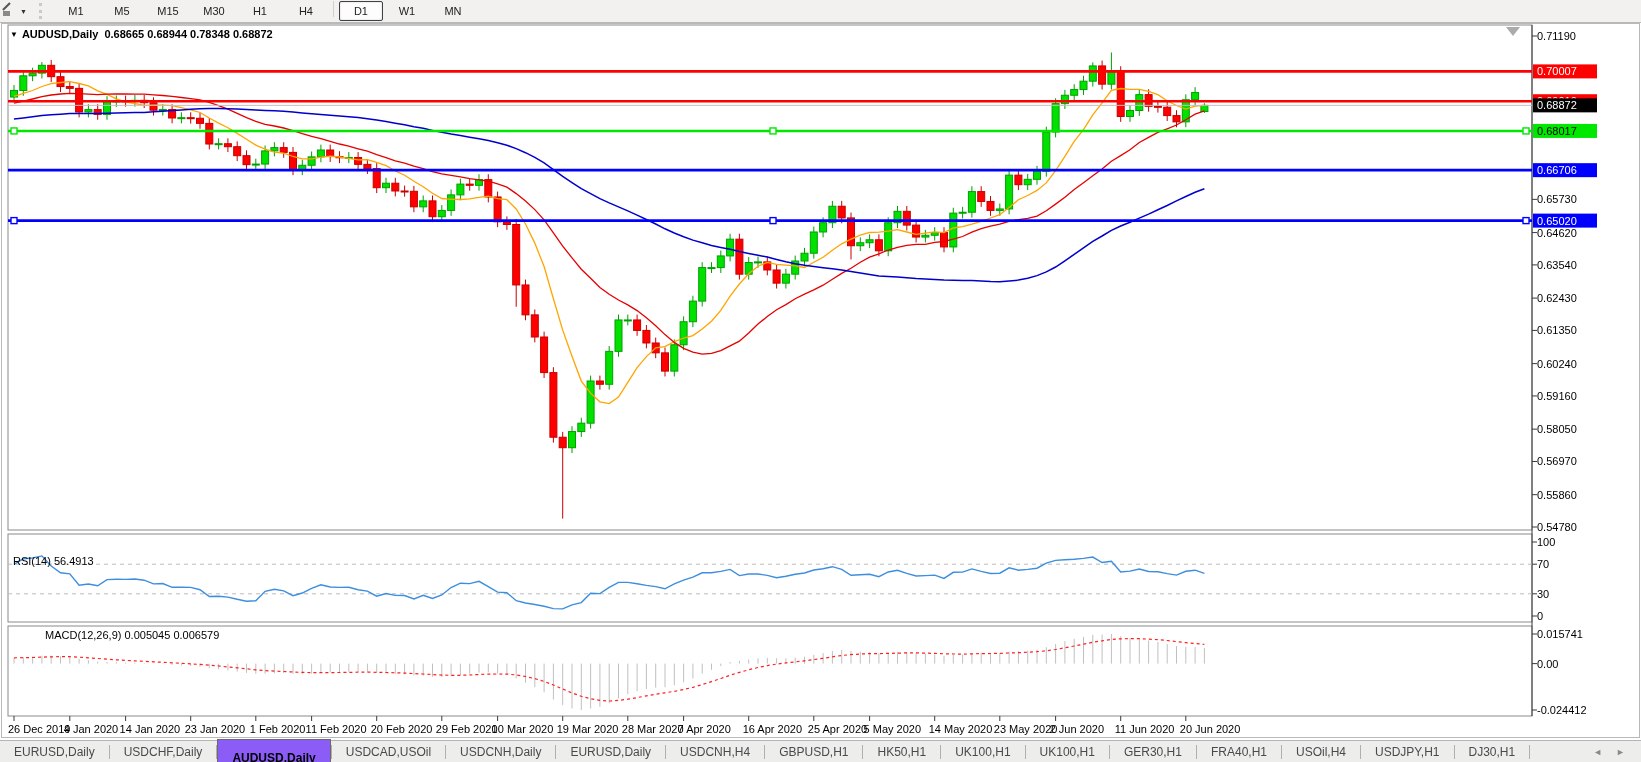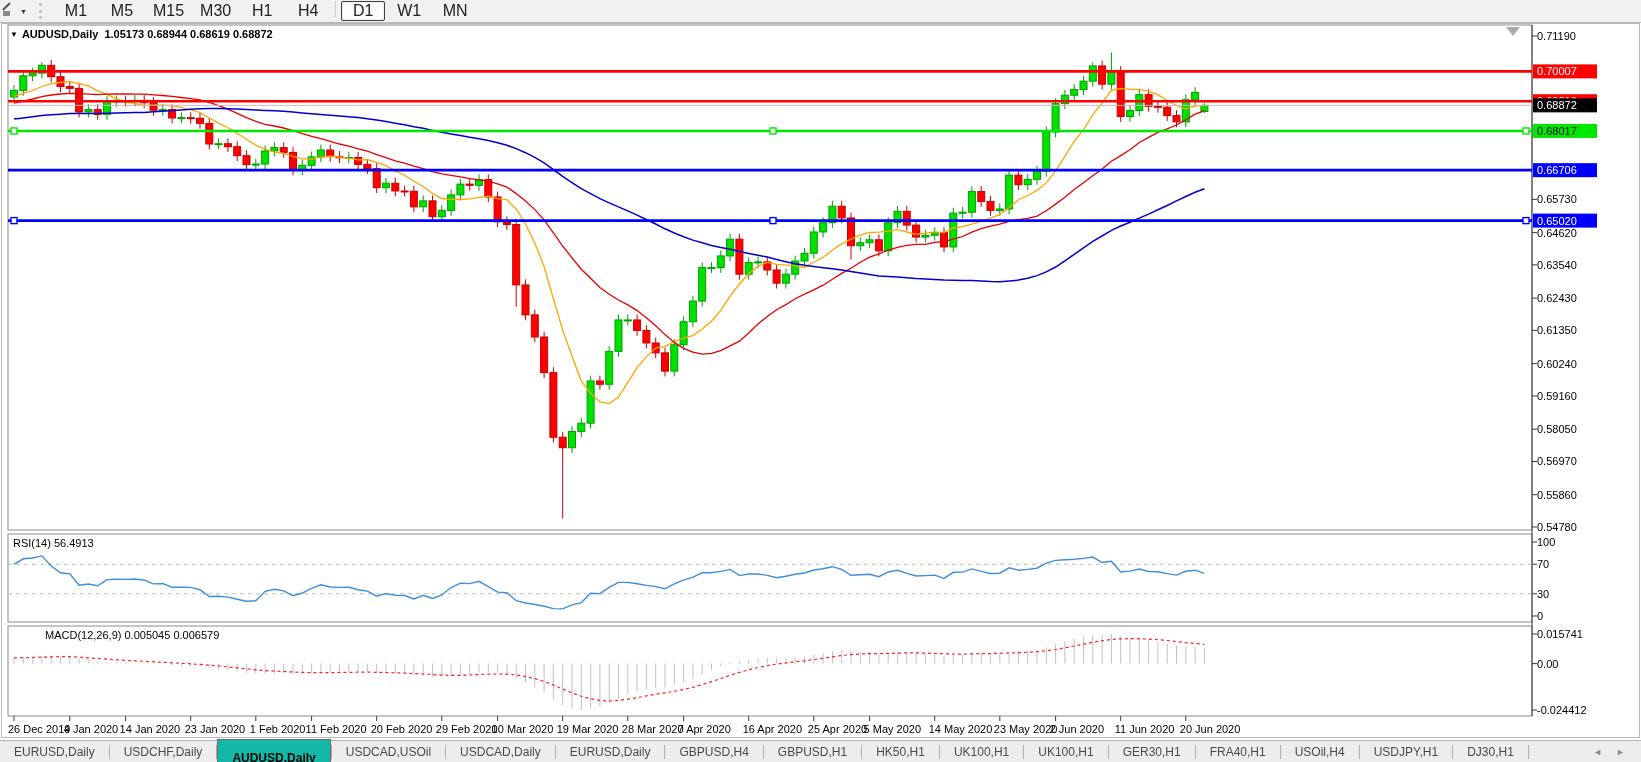--- a/index.html
+++ b/index.html
@@ -4,35 +4,35 @@
 <style>
   html,body{margin:0;padding:0;background:#fff;}
   #app{position:relative;width:1641px;height:762px;font-family:"Liberation Sans",sans-serif;overflow:hidden;background:#fff;}
   
   #toolbar{position:absolute;left:0;top:0;width:1641px;height:22px;background:#f2f1f0;border-bottom:1px solid #b9b9b9;display:flex;align-items:center;}
   .tool-icon{width:16px;height:14px;margin-left:2px;position:relative;}
   .tool-icon:before{content:"";position:absolute;left:2px;top:1px;width:10px;height:10px;border-left:2px solid #555;transform:rotate(45deg);}
   .tool-icon:after{content:"";position:absolute;left:1px;top:7px;width:7px;height:5px;background:#8a8a8a;}
   .tool-caret{font-size:7px;color:#333;margin:0 6px 0 2px;}
   .grip{width:5px;height:16px;margin:0 6px;border-left:3px dotted #c9c9c9;}
-  .tf-btn{min-width:30px;height:18px;margin:0 1px;padding:0 6px;font-size:16px;color:#222;display:flex;align-items:center;justify-content:center;border:1px solid transparent;border-radius:2px;background:transparent;text-align:right;}
+  .tf-btn{min-width:30px;height:18px;margin:0 1px;padding:0 6px;font-size:11px;color:#222;display:flex;align-items:center;justify-content:center;border:1px solid transparent;border-radius:2px;background:transparent;text-align:right;}
   .tf-btn.active{background:#fdfdfd;border:1px solid #404040;box-shadow:inset 0 0 2px #ccc;}
   .tool-sep{width:1px;height:16px;background:#cfcfcf;margin:0 4px;}
   
   #chart-svg{position:absolute;left:0;top:0;}
   .ovl{position:absolute;font-size:11px;color:#000;white-space:pre;}
   #main-title{left:10px;top:28px;font-weight:700;}
   #main-title .tri{font-size:8px;vertical-align:1px;margin-right:4px;}
-  #rsi-title{left:13px;top:537px;text-align:right;}
+  #rsi-title{left:13px;top:555px;text-align:right;}
   #macd-title{left:13px;top:629px;padding-left:32px;}
   
   #tabbar{position:absolute;left:0;top:740px;width:1641px;height:22px;background:#ededec;border-top:1px solid #b5b5b5;display:flex;align-items:stretch;font-size:12px;color:#4a4a4a;}
   .tab{display:flex;align-items:center;padding:0 14px;position:relative;}
   .tab-sep{width:1px;background:#b0b0b0;margin:4px 0;}
-  .tab.active{background:#14b8a6;border:1px solid #6a6a6a;border-bottom:none;color:#000;font-weight:700;margin-top:-2px;padding-top:12px;z-index:2;}
+  .tab.active{background:#8b5cf6;border:1px solid #6a6a6a;border-bottom:none;color:#000;font-weight:700;margin-top:-2px;padding-top:12px;z-index:2;}
   #tab-scroll{margin-left:auto;display:flex;align-items:center;gap:14px;padding:0 16px;color:#8a8a8a;font-size:9px;}
 </style>
 </head>
 <body>
 <div id="app">
 
   <div id="toolbar">
     <span class="tool-icon"></span>
     <span class="tool-caret">▼</span>
     <span class="grip"></span>
@@ -566,39 +566,39 @@
         <line x1="1120.7" y1="716" x2="1120.7" y2="721" stroke="#3a3a3a"></line>
         <text x="1114.7" y="733" text-anchor="start" fill="#000" font-family="&quot;Liberation Sans&quot;,sans-serif" font-size="11">11 Jun 2020</text>
         <line x1="1185.8000000000002" y1="716" x2="1185.8000000000002" y2="721" stroke="#3a3a3a"></line>
         <text x="1179.8000000000002" y="733" text-anchor="start" fill="#000" font-family="&quot;Liberation Sans&quot;,sans-serif" font-size="11">20 Jun 2020</text>
       </g>
     <g id="g-marker">
         <polygon points="1506,27 1520,27 1513,36" fill="#ababab"></polygon>
       </g>
   </svg>
 
-  <div class="ovl" id="main-title"><span class="tri">▼</span><span>AUDUSD,Daily  1.05173 0.68944 0.68619 0.68872</span></div>
+  <div class="ovl" id="main-title"><span class="tri">▼</span><span>AUDUSD,Daily  0.68665 0.68944 0.78348 0.68872</span></div>
   <div class="ovl" id="rsi-title">RSI(14) 56.4913</div>
   <div class="ovl" id="macd-title">MACD(12,26,9) 0.005045 0.006579</div>
 
   <div id="tabbar">
     <div id="tabs-holder" style="display:flex;align-items:stretch;">
         <div class="tab">EURUSD,Daily</div>
         <div class="tab-sep"></div>
         <div class="tab">USDCHF,Daily</div>
         <div class="tab-sep"></div>
         <div class="tab active">AUDUSD,Daily</div>
         <div class="tab-sep"></div>
         <div class="tab">USDCAD,USOil</div>
         <div class="tab-sep"></div>
-        <div class="tab">USDCAD,Daily</div>
+        <div class="tab">USDCNH,Daily</div>
         <div class="tab-sep"></div>
         <div class="tab">EURUSD,Daily</div>
         <div class="tab-sep"></div>
-        <div class="tab">GBPUSD,H4</div>
+        <div class="tab">USDCNH,H4</div>
         <div class="tab-sep"></div>
         <div class="tab">GBPUSD,H1</div>
         <div class="tab-sep"></div>
         <div class="tab">HK50,H1</div>
         <div class="tab-sep"></div>
         <div class="tab">UK100,H1</div>
         <div class="tab-sep"></div>
         <div class="tab">UK100,H1</div>
         <div class="tab-sep"></div>
         <div class="tab">GER30,H1</div>

